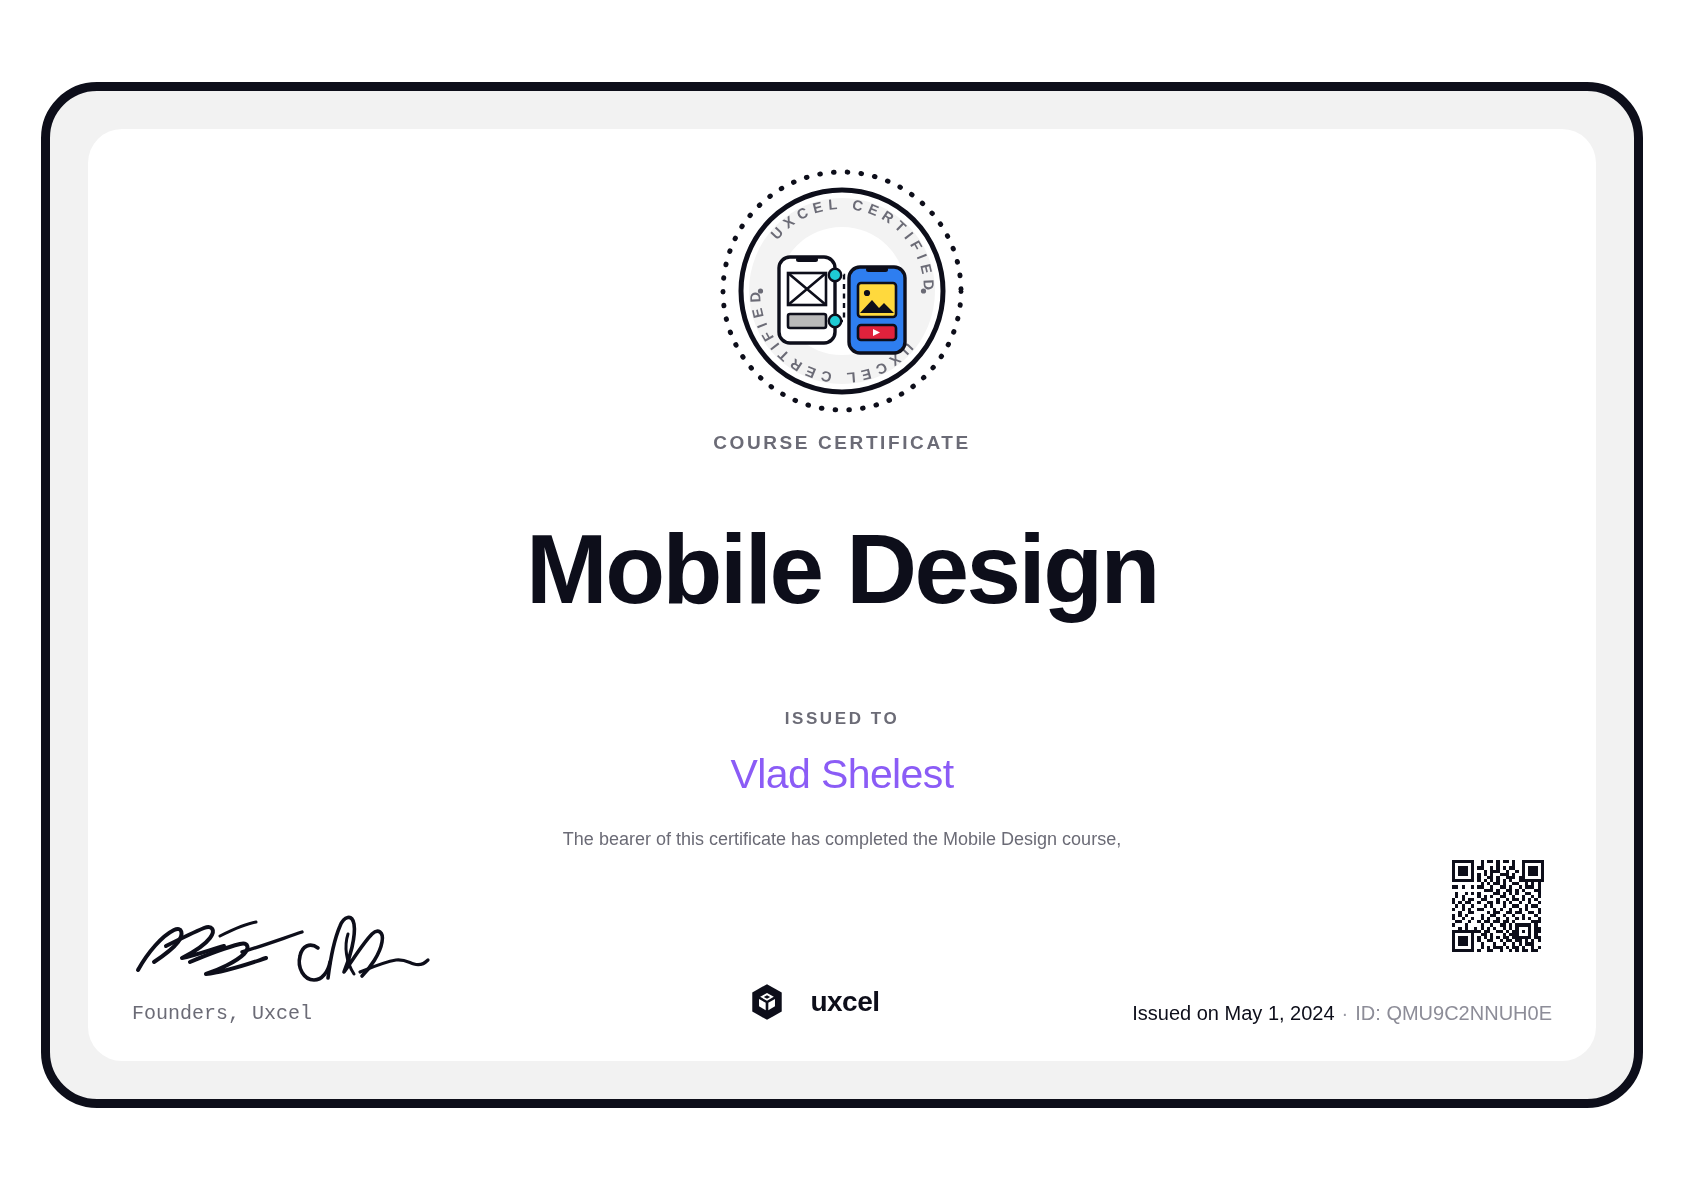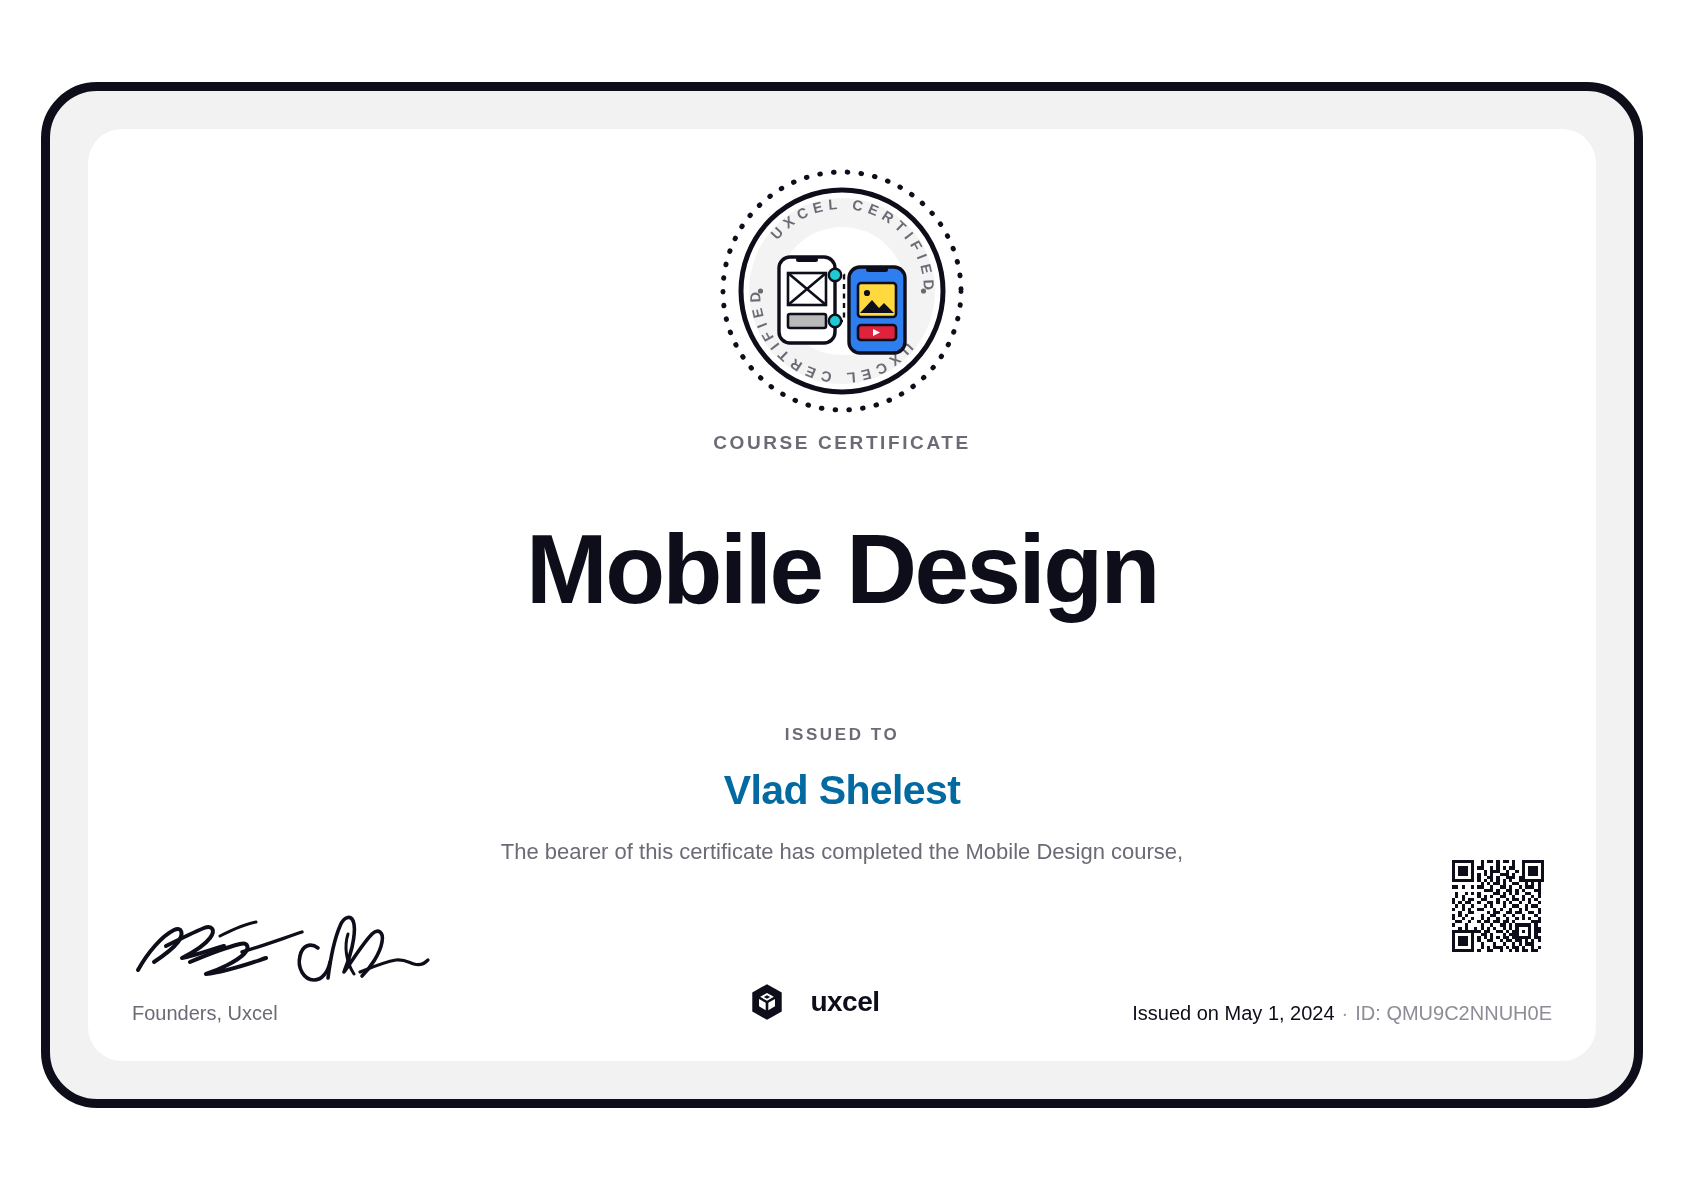--- a/index.html
+++ b/index.html
@@ -72,40 +72,40 @@
   .course-title {
     font-size: 98px;
     line-height: 1.02;
     font-weight: bold;
     letter-spacing: -2.5px;
     color: #0d0e1a;
     text-align: center;
   }
 
   .issued-to-label {
-    margin-top: 40px;
+    margin-top: 24px;
     font-size: 17px;
     font-weight: bold;
     letter-spacing: 2.6px;
     color: #6b6b76;
     text-transform: uppercase;
   }
 
   .recipient-name {
     margin-top: 22px;
     font-size: 41px;
-    font-weight: bold;
+    font-weight: normal;
     letter-spacing: -0.6px;
-    color: #0369a1;
+    color: #8b5cf6;
     text-align: center;
   }
 
   .blurb {
-    margin-top: 20px;
-    font-size: 22px;
+    margin-top: 27px;
+    font-size: 18px;
     line-height: 1.62;
     color: #6b6b76;
     text-align: center;
     max-width: 800px;
   }
   .blurb .l2 { display: block; }
 
   
   .footer {
     position: absolute;
@@ -118,20 +118,21 @@
     display: flex;
     align-items: flex-end;
     justify-content: space-between;
   }
 
   .footer-left {
     display: flex;
     flex-direction: column;
     align-items: flex-start;
     width: 420px;
+    font-family: Liberation Mono, monospace;
   }
   .signatures {
     width: 300px;
     height: 86px;
     margin-bottom: 16px;
   }
   .signatures svg { display: block; }
   .founders-label {
     font-size: 20px;
     color: #6b6b76;

